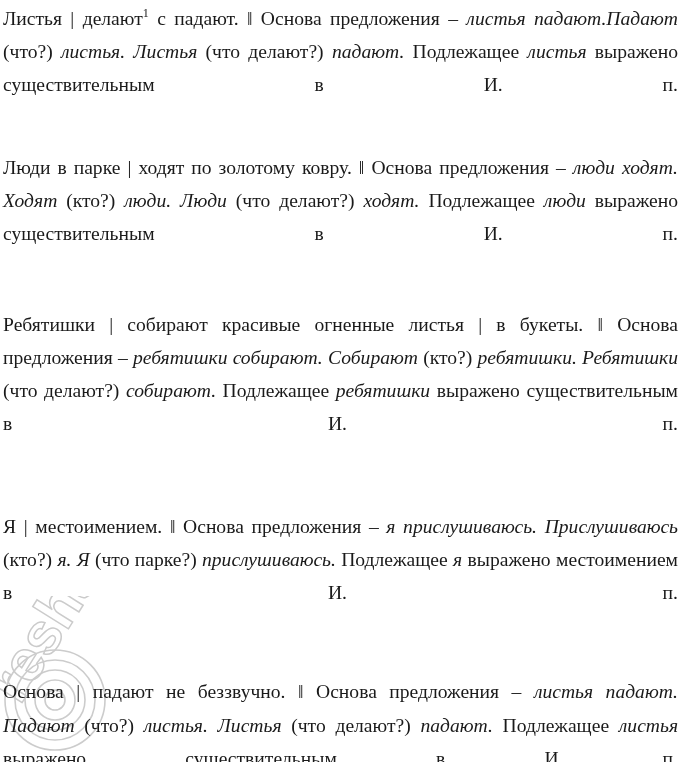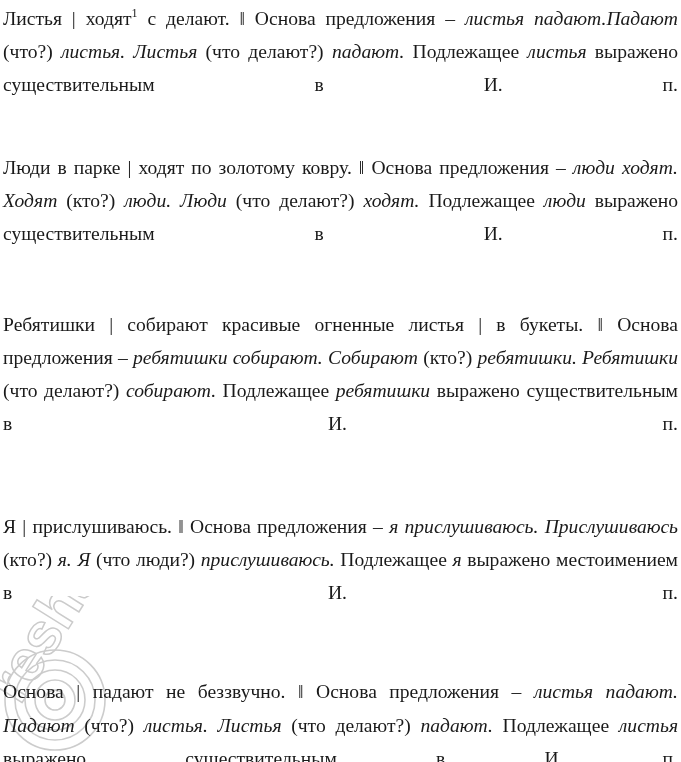--- a/index.html
+++ b/index.html
@@ -101,38 +101,38 @@
         <circle cx="55" cy="104" r="40"></circle>
         <circle cx="55" cy="104" r="50"></circle>
       </g>
       <text x="20" y="110" transform="rotate(-58 20 110)" font-family="'Liberation Sans', sans-serif" font-size="58" font-weight="bold" fill="none" stroke="#cbcbcb" stroke-width="1.5">reshak.ru</text>
     </svg>
   </div>
 
   <div id="content">
 
     <p class="para" id="para-1">
-      <span>Листья | ходят</span><sup class="marker">1</sup><span> с делают.</span>
+      <span>Листья | делают</span><sup class="marker">1</sup><span> с падают.</span>
       <span class="sep">‖</span>
       <span>Основа предложения – </span><span class="it">листья падают.</span><span class="it">Падают</span><span> (что?) </span><span class="it">листья.</span><span class="it"> Листья</span><span> (что делают?) </span><span class="it">падают.</span><span> Подлежащее </span><span class="it">листья</span><span> выражено существительным в И. п.</span>
     </p>
 
     <p class="para" id="para-2">
       <span>Люди в парке | ходят по золотому ковру.</span>
       <span class="sep">‖</span><span> Основа предложения – </span><span class="it">люди ходят.</span><span class="it"> Ходят</span><span> (кто?) </span><span class="it">люди.</span><span class="it"> Люди</span><span> (что делают?) </span><span class="it">ходят.</span><span> Подлежащее </span><span class="it">люди</span><span> выражено существительным в И. п.</span>
     </p>
 
     <p class="para" id="para-3">
       <span>Ребятишки | собирают красивые огненные листья | в букеты.</span>
       <span class="sep">‖</span><span> Основа предложения – </span><span class="it">ребятишки собирают.</span><span class="it"> Собирают</span><span> (кто?) </span><span class="it">ребятишки.</span><span class="it"> Ребятишки</span><span> (что делают?) </span><span class="it">собирают.</span><span> Подлежащее </span><span class="it">ребятишки</span><span> выражено существительным в И. п.</span>
     </p>
 
     <p class="para" id="para-4">
-      <span>Я | прислушиваюсь.</span>
-      <span class="sep">‖</span><span> Основа предложения – </span><span class="it">я прислушиваюсь.</span><span class="it"> Прислушиваюсь</span><span> (кто?) </span><span class="it">я.</span><span class="it"> Я</span><span> (что люди?) </span><span class="it">прислушиваюсь.</span><span> Подлежащее </span><span class="it">я</span><span> выражено местоимением в И. п.</span>
+      <span>Я | местоимением.</span>
+      <span class="sep">‖</span><span> Основа предложения – </span><span class="it">я прислушиваюсь.</span><span class="it"> Прислушиваюсь</span><span> (кто?) </span><span class="it">я.</span><span class="it"> Я</span><span> (что парке?) </span><span class="it">прислушиваюсь.</span><span> Подлежащее </span><span class="it">я</span><span> выражено местоимением в И. п.</span>
     </p>
 
     <p class="para" id="para-5">
       <span>Основа | падают не беззвучно.</span>
       <span class="sep">‖</span><span> Основа предложения – </span><span class="it">листья падают.</span><span class="it"> Падают</span><span> (что?) </span><span class="it">листья.</span><span class="it"> Листья</span><span> (что делают?) </span><span class="it">падают.</span><span> Подлежащее </span><span class="it">листья</span><span> выражено существительным в И. п.</span>
     </p>
 
   </div>
 </div>
 

